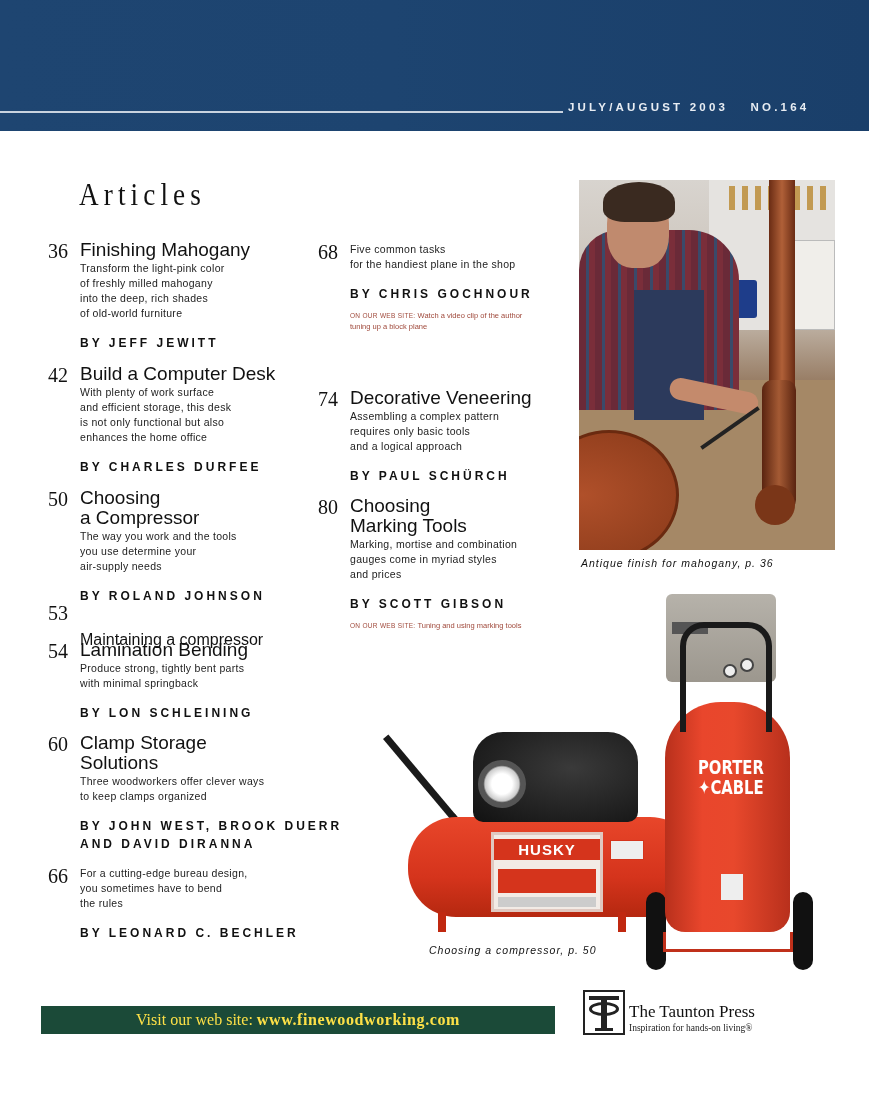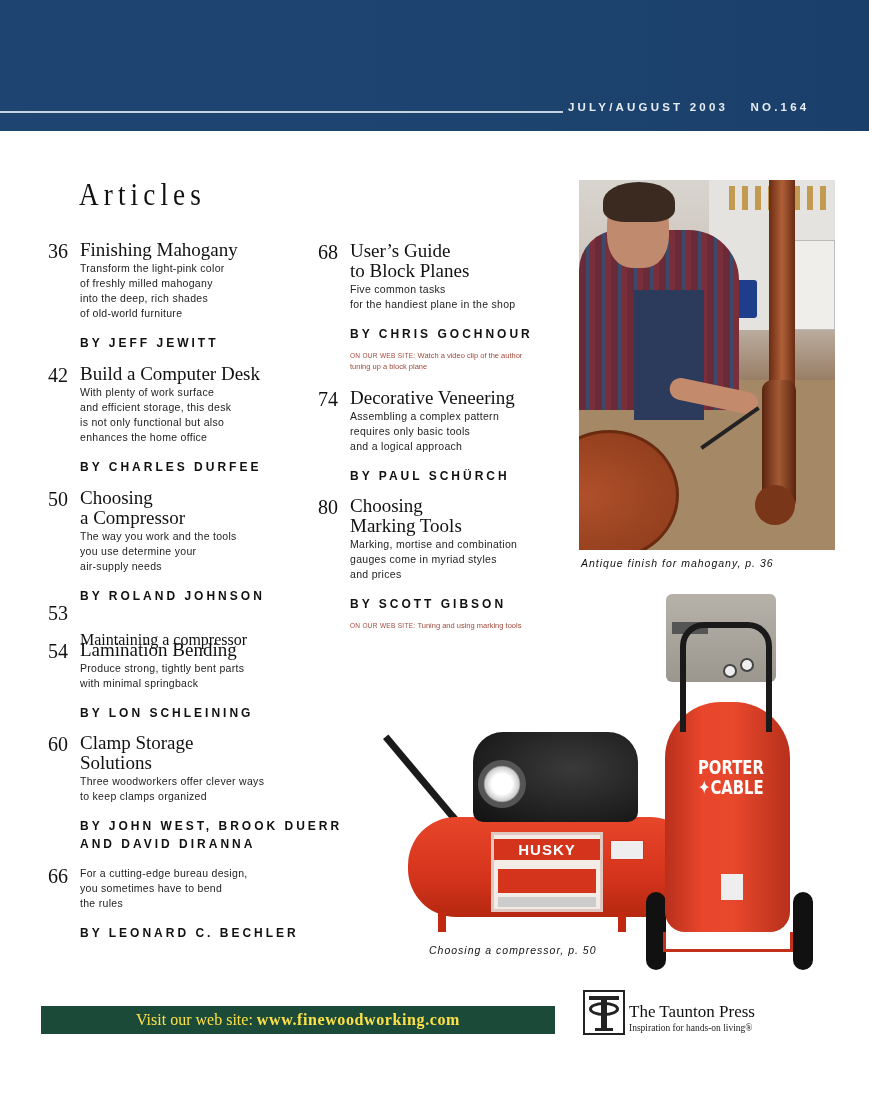--- a/index.html
+++ b/index.html
@@ -9,21 +9,21 @@
   .masthead-rule { position: absolute; left: 0; top: 111px; width: 563px; height: 2px; background: #c9d3df; }
   .issue-line { position: absolute; left: 568px; top: 101px; color: #e8edf3; font-weight: bold; font-size: 11.5px; letter-spacing: 3.2px; white-space: nowrap; }
   .issue-line span { display: inline-block; }
   .issue-line .issue-no { margin-left: 16px; }
 
   .section-title { position: absolute; left: 79px; top: 176px; font-family: "Liberation Serif", serif; font-size: 32px; letter-spacing: 6px; color: #111; transform: scaleX(0.85); transform-origin: left; }
 
   .article { position: absolute; }
   .article .num { position: absolute; left: 8px; top: 0; font-family: "Liberation Serif", serif; font-size: 20px; color: #111; }
   .article .body { position: absolute; left: 40px; top: 0; }
-  .article .title { font-family: Liberation Serif, serif; font-size: 19px; line-height: 20px; color: #111; white-space: nowrap; }
+  .article .title { font-family: Liberation Sans, sans-serif; font-size: 19px; line-height: 20px; color: #111; white-space: nowrap; }
   .article .desc { margin-top: 1px; font-size: 10.5px; line-height: 15px; color: #222; letter-spacing: 0.3px; white-space: nowrap; }
   .article .byline { margin-top: 13px; font-size: 12px; font-weight: bold; letter-spacing: 3px; line-height: 18px; color: #111; white-space: nowrap; }
   .article .web { margin-top: 7px; font-size: 7.5px; line-height: 11px; color: #a04a3c; white-space: nowrap; }
   .article .web .web-label { font-size: 6.5px; letter-spacing: 0.3px; }
   .article.mini .title { font-size: 16px; margin-top: 28px; }
 
   .photo-man { position: absolute; left: 579px; top: 180px; width: 256px; height: 370px; background: linear-gradient(180deg, #d8d4cf 0%, #c8bfb4 35%, #8a6a4e 60%, #b08c66 80%, #9c7858 100%); overflow: hidden; }
   .photo-man .wall { position: absolute; left: 130px; top: 0; width: 126px; height: 150px; background: #e5e3e0; }
   .photo-man .tools { position: absolute; left: 150px; top: 6px; width: 100px; height: 24px; background: repeating-linear-gradient(90deg, #c29a52 0 6px, transparent 6px 13px); }
   .photo-man .machine { position: absolute; left: 215px; top: 60px; width: 41px; height: 90px; background: #f0eeea; border: 1px solid #bbb; }
@@ -197,24 +197,20 @@
     </div>
     <div class="byline">
         <div>BY LEONARD C. BECHLER</div>
       </div>
   </div>
 </div>
 
 <div class="article" style="left:310px; top:241px;">
   <div class="num">68</div>
   <div class="body">
-    <div class="title">
-        <div>User’s Guide</div>
-        <div>to Block Planes</div>
-      </div>
     <div class="desc">
       <div>Five common tasks</div>
         <div>for the handiest plane in the shop</div>
     </div>
     <div class="byline">
         <div>BY CHRIS GOCHNOUR</div>
       </div>
     <div class="web">
       <div><span class="web-label">ON OUR WEB SITE:</span> <span>Watch a video clip of the author</span></div>
       <div>tuning up a block plane</div>

